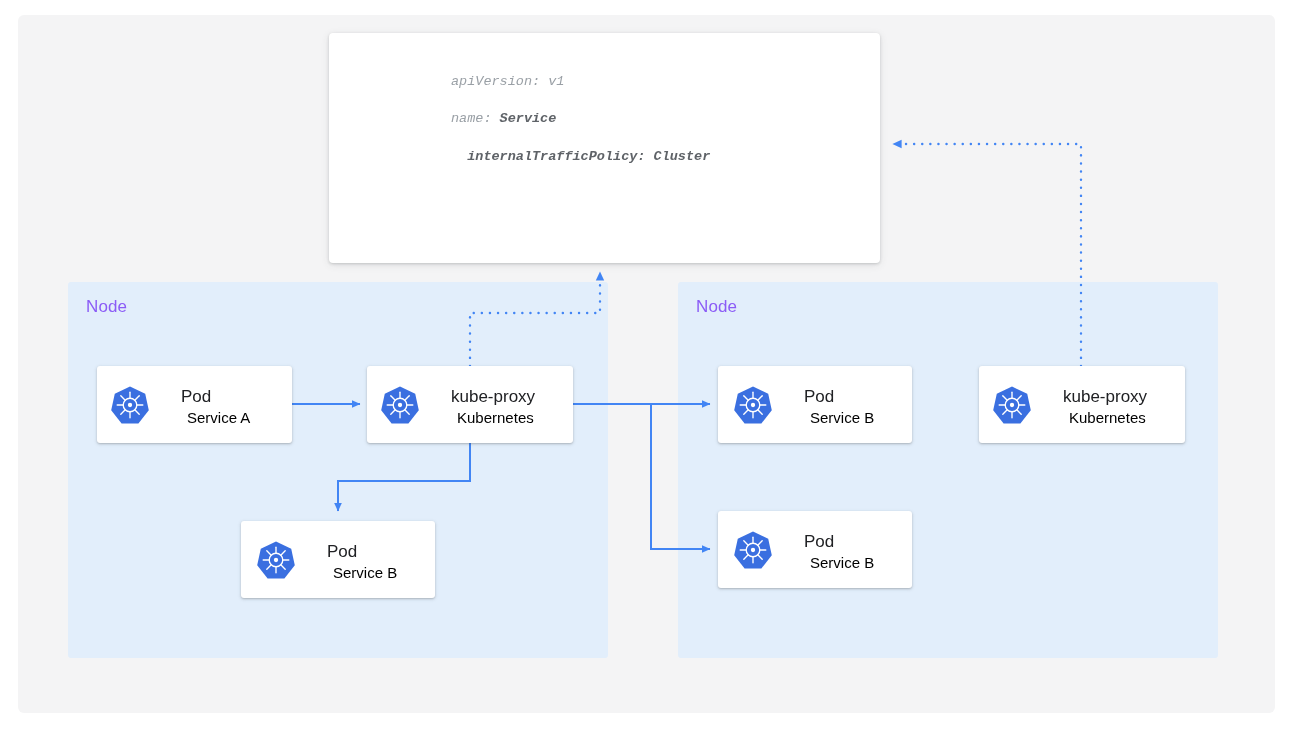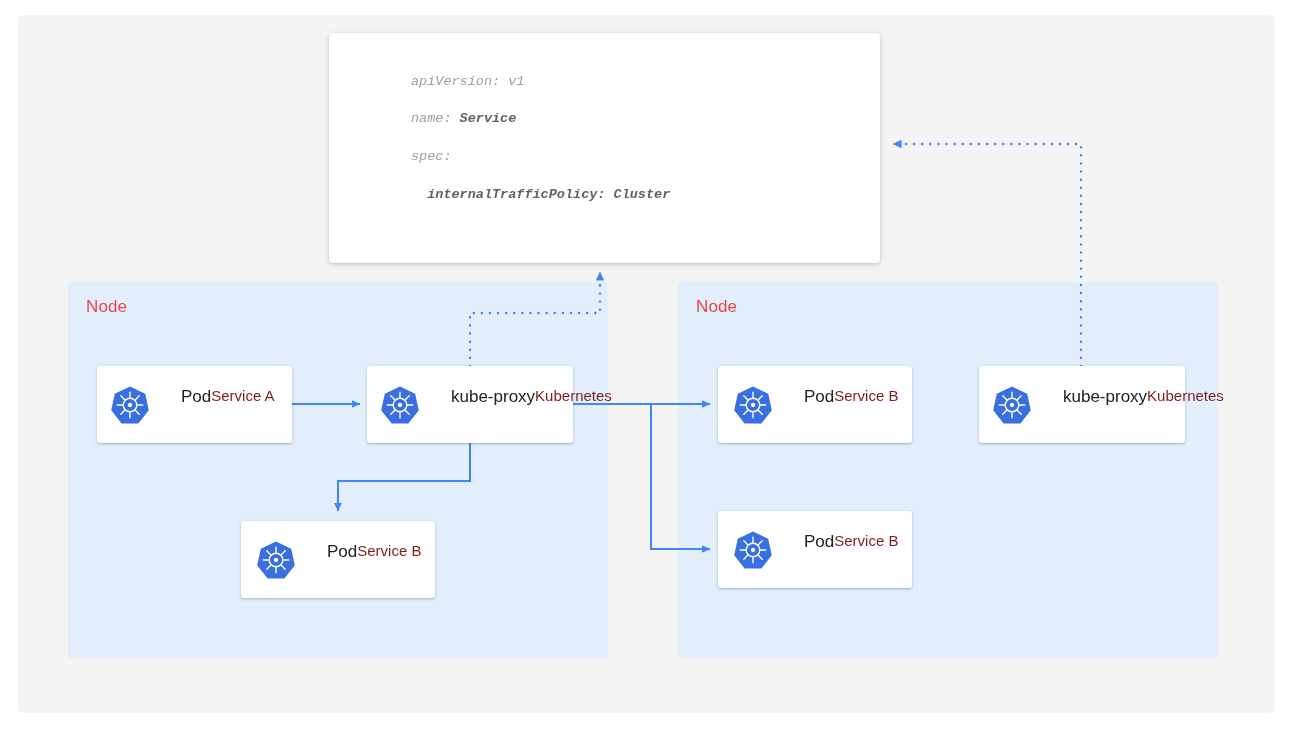--- a/index.html
+++ b/index.html
@@ -28,21 +28,21 @@
   }
   
   .node-box {
     position: absolute;
     background: #e2eefb;
     border-radius: 3px;
   }
   .node-label {
     position: absolute;
     font-size: 17px;
-    color: #ef4444;
+    color: #8b5cf6;
     letter-spacing: 0.1px;
     white-space: nowrap;
   }
   
   .yaml-card {
     position: absolute;
     left: 329px;
     top: 33px;
     width: 551px;
     height: 230px;
@@ -56,21 +56,21 @@
     position: absolute;
     left: 82px;
     top: 21px;
     font-family: "Liberation Mono", "DejaVu Sans Mono", monospace;
     font-size: 13.5px;
     line-height: 18.8px;
     color: #9aa0a6;
     font-style: italic;
     white-space: pre;
   }
-  .yaml-line { white-space: pre; }
+  .yaml-line { white-space: pre; margin-left: 40px; }
   .yaml-line b {
     font-weight: bold;
     color: #5f6368;
     font-style: italic;
   }
   
   .ecard {
     position: absolute;
     background: #ffffff;
     border-radius: 3px;
@@ -79,32 +79,34 @@
     display: flex;
     align-items: center;
   }
   .ecard .k8s-icon {
     position: absolute;
     display: block;
   }
   .ecard .labels {
     position: absolute;
     display: flex;
+    flex-direction: column;
     justify-content: flex-end;
     line-height: 1.28;
   }
   .ecard .title {
     font-size: 17px;
     color: #202124;
     white-space: nowrap;
   }
   .ecard .subtitle {
     font-size: 15px;
-    color: #7f1d1d;
+    color: #000000;
     white-space: nowrap;
+    margin-left: 6px;
   }
   svg.overlay {
     position: absolute;
     left: 0;
     top: 0;
     width: 1296px;
     height: 729px;
     pointer-events: none;
   }
 </style>
@@ -156,21 +158,20 @@
 
     <g>
       <path d="M1081,366 L1081,144 L893,144" fill="none" stroke="#4285f4" stroke-width="2.4" stroke-linecap="round" stroke-dasharray="0.1 8" stroke-linejoin="miter" marker-end="url(#arrowDot)"></path>
     </g>
   </svg>
 
   <div class="yaml-card">
     <div class="yaml-inner">
 <div class="yaml-line">apiVersion: v1</div>
 <div class="yaml-line"><span>name: </span><b>Service</b></div>
-<div class="yaml-line">spec:</div>
 <div class="yaml-line"><span>  </span><b>internalTrafficPolicy: Cluster</b></div>
 
 
 
 
 
     </div>
   </div>
 
   <div class="ecard" style="left:97px; top:366px; width:195px; height:77px;">

